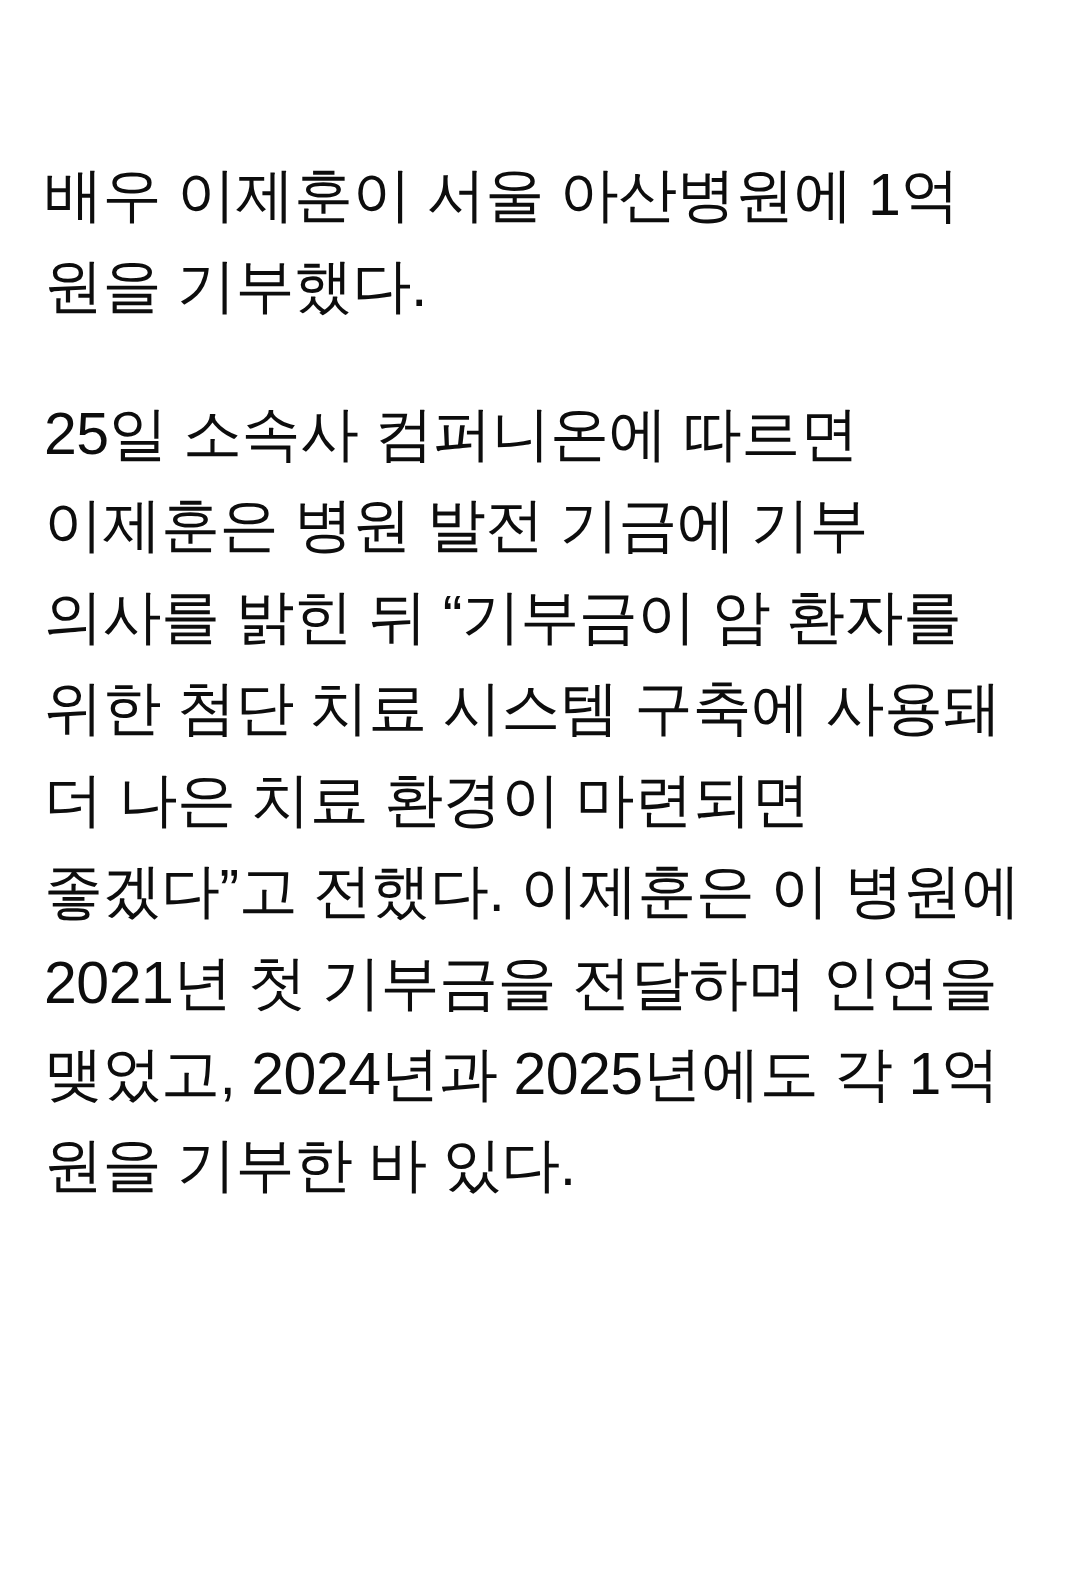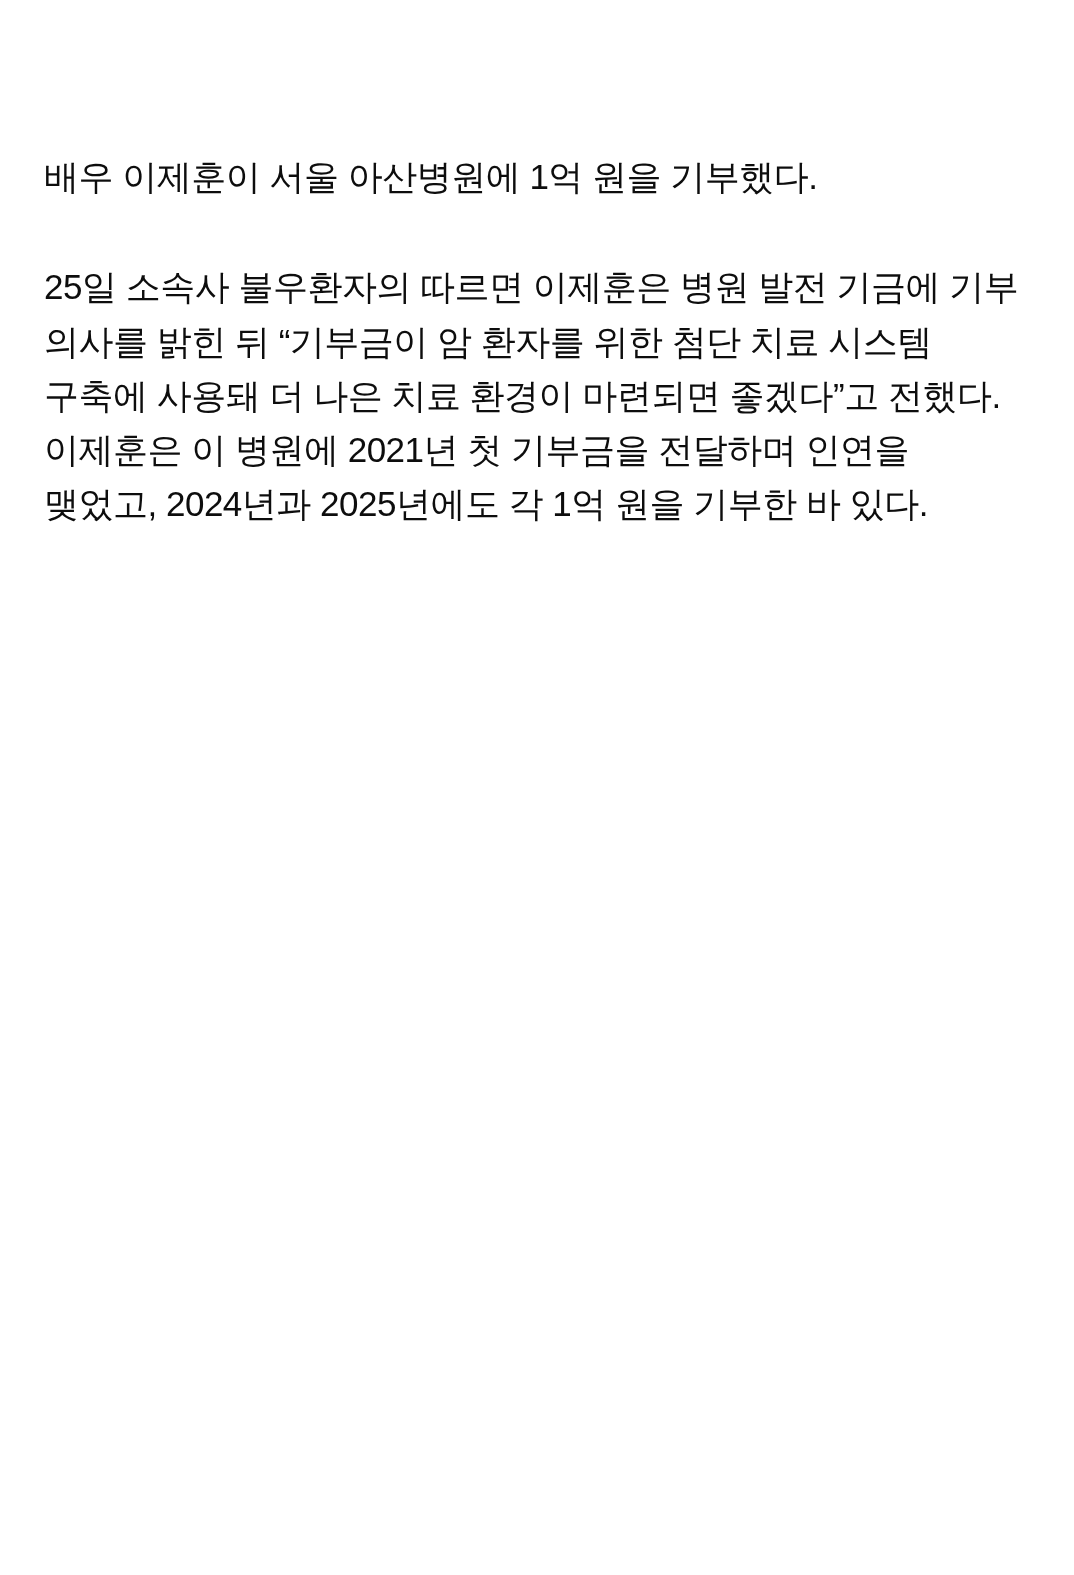--- a/index.html
+++ b/index.html
@@ -14,32 +14,32 @@
     font-family: "Liberation Sans", "DejaVu Sans", sans-serif;
     color: #111111;
     -webkit-font-smoothing: antialiased;
   }
   .article {
     box-sizing: border-box;
     width: 1074px;
     padding: 150px 44px 40px 44px;
   }
   .para {
-    font-size: 35px;
+    font-size: 59px;
     line-height: 1.55;
     letter-spacing: -0.5px;
     font-weight: 400;
     color: #0d0d0d;
     margin: 0 0 56px 0;
     word-break: keep-all;
     text-align: left;
   }
   .para:last-child {
     margin-bottom: 0;
   }
 </style>
 </head>
 <body>
 
 <div class="article">
   <p class="para">배우 이제훈이 서울 아산병원에 1억 원을 기부했다.</p>
-  <p class="para">25일 소속사 불우환자의 따르면 이제훈은 병원 발전 기금에 기부 의사를 밝힌 뒤 “기부금이 암 환자를 위한 첨단 치료 시스템 구축에 사용돼 더 나은 치료 환경이 마련되면 좋겠다”고 전했다. 이제훈은 이 병원에 2021년 첫 기부금을 전달하며 인연을 맺었고, 2024년과 2025년에도 각 1억 원을 기부한 바 있다.</p>
+  <p class="para">25일 소속사 컴퍼니온에 따르면 이제훈은 병원 발전 기금에 기부 의사를 밝힌 뒤 “기부금이 암 환자를 위한 첨단 치료 시스템 구축에 사용돼 더 나은 치료 환경이 마련되면 좋겠다”고 전했다. 이제훈은 이 병원에 2021년 첫 기부금을 전달하며 인연을 맺었고, 2024년과 2025년에도 각 1억 원을 기부한 바 있다.</p>
 </div>
 
 </body></html>

